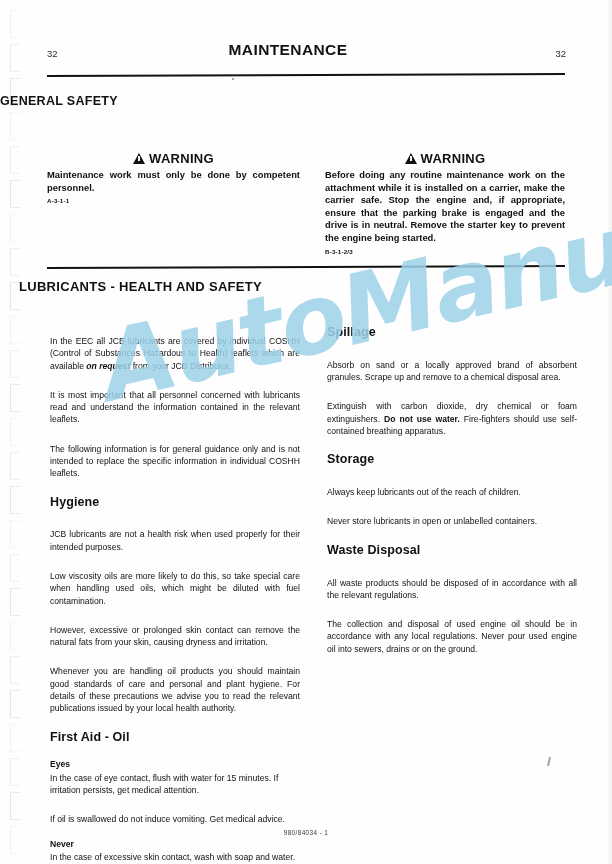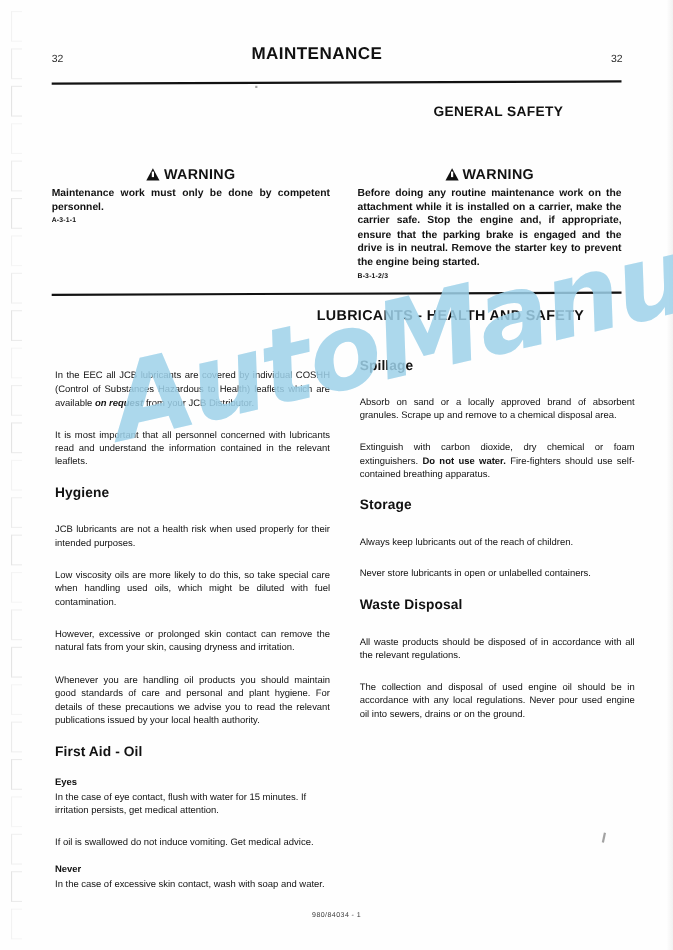--- a/index.html
+++ b/index.html
@@ -102,21 +102,21 @@
     background: #121212;
     transform: rotate(-0.22deg);
   }
   #rule-top    { top: 74px; }
   #rule-mid    { top: 266px; }
 
   .section-title {
     position: absolute;
     left: 0;
     width: 512px;
-    text-align: right;
+    text-align: left;
     font-weight: 700;
     letter-spacing: .3px;
   }
   #general-safety-title {
     top: 94px;
     font-size: 12.5px;
   }
   #lubricants-title {
     top: 279px;
     font-size: 13px;
@@ -280,20 +280,21 @@
 
   <div id="watermark">
     <div class="wm-text" style="color: rgb(158, 210, 234);">AutoManual</div>
   </div>
 
   <div class="col" id="col-left">
 
     <p><span>In the EEC all JCB lubricants are covered by individual COSHH (Control of Substances Hazardous to Health) leaflets which are available </span><span class="em">on request</span><span> from your JCB Distributor.</span></p>
 
     <p>It is most important that all personnel concerned with lubricants read and understand the information contained in the relevant leaflets.</p>
+    <p>The following information is for general guidance only and is not intended to replace the specific information in individual COSHH leaflets.</p>
 
     <h3>Hygiene</h3>
     <p>JCB lubricants are not a health risk when used properly for their intended purposes.</p>
     <p>Low viscosity oils are more likely to do this, so take special care when handling used oils, which might be diluted with fuel contamination.</p>
     <p>However, excessive or prolonged skin contact can remove the natural fats from your skin, causing dryness and irritation.</p>
     <p>Whenever you are handling oil products you should maintain good standards of care and personal and plant hygiene. For details of these precautions we advise you to read the relevant publications issued by your local health authority.</p>
 
     <h3>First Aid - Oil</h3>
 
     <h4>Eyes</h4>

